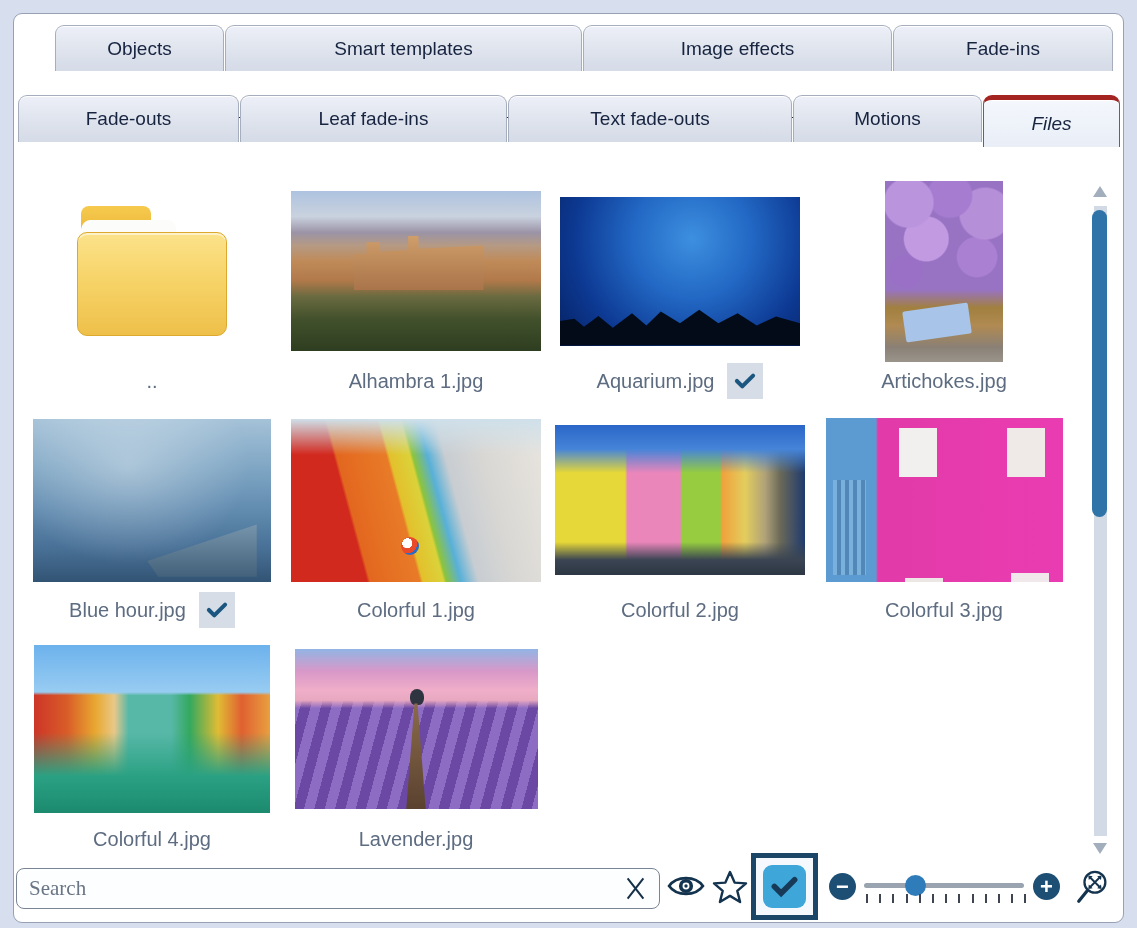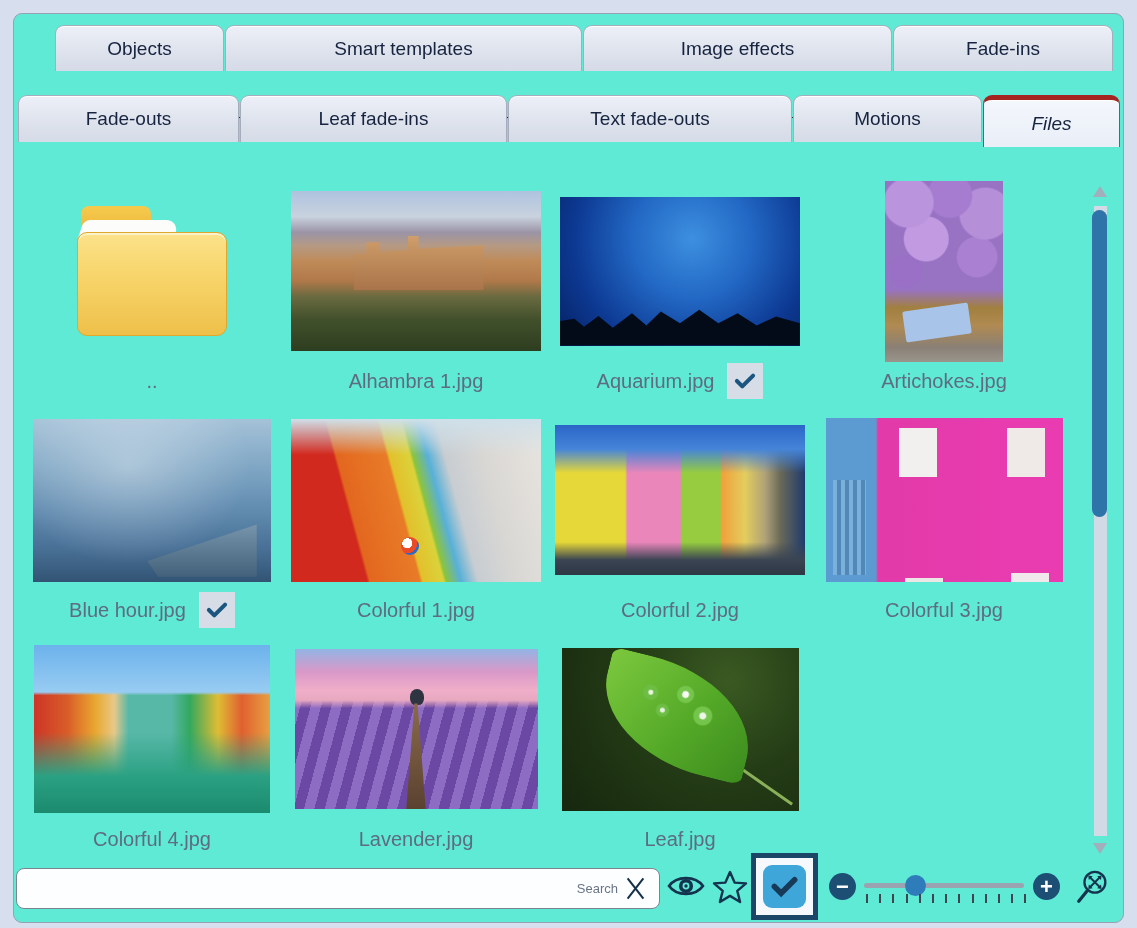--- a/index.html
+++ b/index.html
@@ -1,19 +1,19 @@
 <!DOCTYPE html>
 <html><head>
 <meta charset="utf-8">
 <style>
   html,body{margin:0;padding:0;}
   body{width:1137px;height:928px;background:#d7dfee;overflow:hidden;
        font-family:"Liberation Sans",sans-serif;position:relative;}
   .panel{position:absolute;left:13px;top:13px;width:1109px;height:908px;
-         background:#5eead4;border:1.5px solid #97a1b3;border-radius:9px;}
+         background:#ffffff;border:1.5px solid #97a1b3;border-radius:9px;}
 
   
   .tab{position:absolute;height:45px;border:1px solid #a6aebd;border-bottom:none;
        border-radius:9px 9px 0 0;background:linear-gradient(180deg,#edf0f7 0%,#dde2ec 60%,#d5dbe7 100%);
        box-shadow:inset 0 1px 0 #ffffff;display:flex;align-items:center;justify-content:center;
        font-size:19px;color:#172440;cursor:default;}
   .row1 .tab{top:11px;}
   .row2 .tab{top:57px;height:46px;margin-top:24px;}
   .t10{left:41px;width:167px;} .t11{left:211px;width:355px;}
   .t12{left:569px;width:307px;} .t13{left:879px;width:218px;}
@@ -126,22 +126,22 @@
       border-left:7px solid transparent;border-right:7px solid transparent;}
   .sb-track{position:absolute;left:1.5px;top:28px;bottom:24px;width:13px;background:#d2dae6;}
   .sb-thumb{position:absolute;left:0;top:32px;width:15px;height:307px;background:#2e74a8;border-radius:8px;}
   .sb-down{position:absolute;left:1px;bottom:6px;width:0;height:0;border-top:11px solid #a3aebd;
       border-left:7px solid transparent;border-right:7px solid transparent;}
 
   
   .bottombar{position:absolute;left:0;top:848px;width:1109px;height:58px;}
   .search{position:absolute;left:2px;top:6px;width:644px;height:41px;background:#fdfeff;
       border:1.3px solid #7b8494;border-radius:8px;box-sizing:border-box;display:flex;align-items:center;}
-  .search input{flex:1;border:none;outline:none;background:transparent;font-size:13px;
-      font-family:Liberation Sans, sans-serif;color:#3c4654;padding:0 0 0 12px;text-align:right;}
+  .search input{flex:1;border:none;outline:none;background:transparent;font-size:21px;
+      font-family:Liberation Serif, serif;color:#3c4654;padding:0 0 0 12px;}
   .search input::placeholder{color:#697585;opacity:1;}
   .search .clear{margin:0 10px 0 4px;cursor:pointer;display:flex;}
   .ibox{position:absolute;display:flex;align-items:center;justify-content:center;cursor:pointer;}
   .i-eye{left:652px;top:9px;width:40px;height:30px;}
   .i-star{left:697px;top:7px;width:38px;height:36px;}
   .checkframe{position:absolute;left:737px;top:-9px;width:67px;height:67px;background:#f5f9fd;
       border:5px solid #1b4668;box-sizing:border-box;display:flex;align-items:center;justify-content:center;cursor:pointer;}
   .chk-square{width:43px;height:43px;background:#3fa6d9;border-radius:9px;display:flex;
       align-items:center;justify-content:center;color:#173a58;}
   .roundbtn{position:absolute;top:11px;width:27px;height:27px;border-radius:50%;background:#1d4e74;
@@ -266,28 +266,20 @@
         </div>
     </div>
     <div class="cell">
       <div class="thumbzone">
           <div class="thumb th-lavender"></div>
         </div>
       <div class="labelrow">
           <span class="fname">Lavender.jpg</span>
         </div>
     </div>
-    <div class="cell">
-      <div class="thumbzone">
-          <div class="thumb th-leaf"></div>
-        </div>
-      <div class="labelrow">
-          <span class="fname">Leaf.jpg</span>
-        </div>
-    </div>
   </div>
 
   <div class="scrollbar">
     <div class="sb-up"></div>
     <div class="sb-track"></div>
     <div class="sb-thumb"></div>
     <div class="sb-down"></div>
   </div>
 
   <div class="bottombar">

